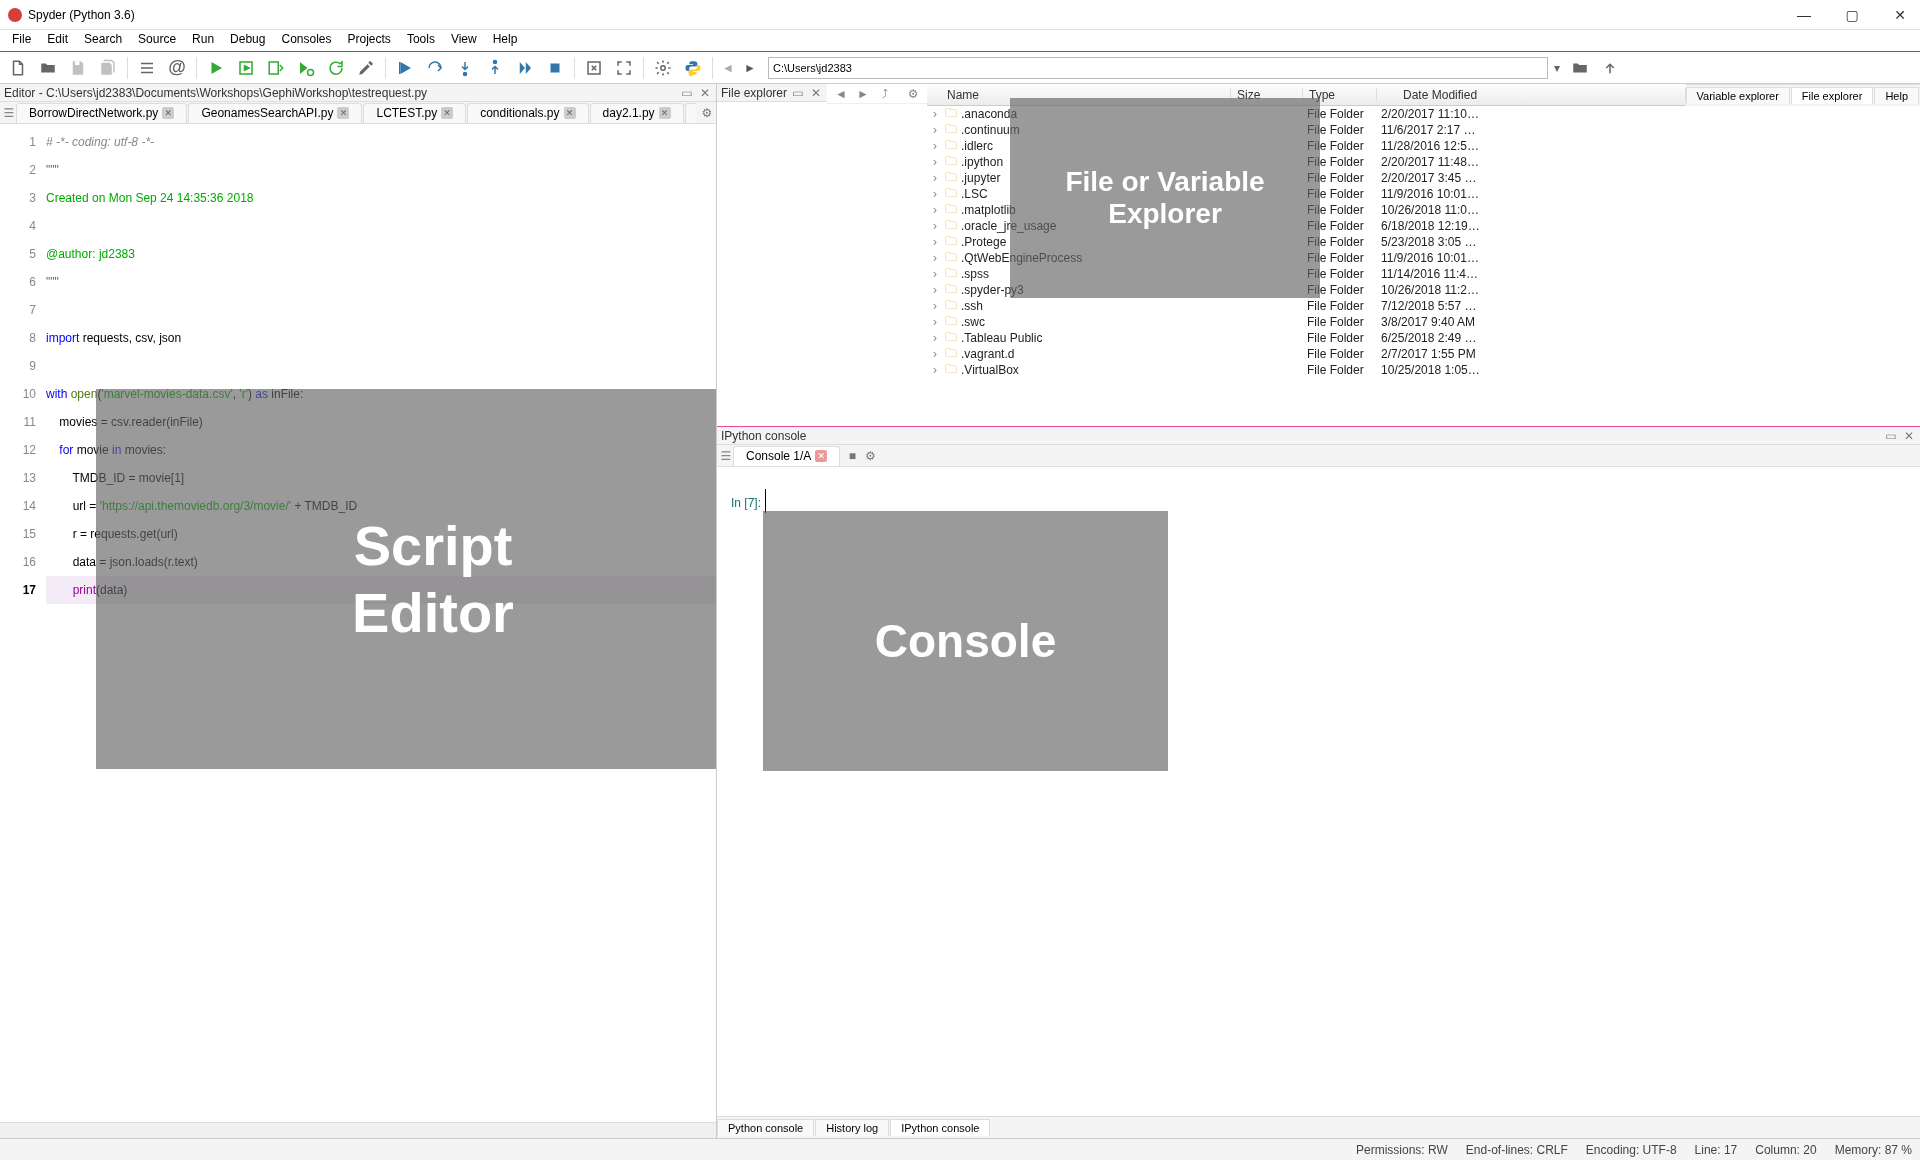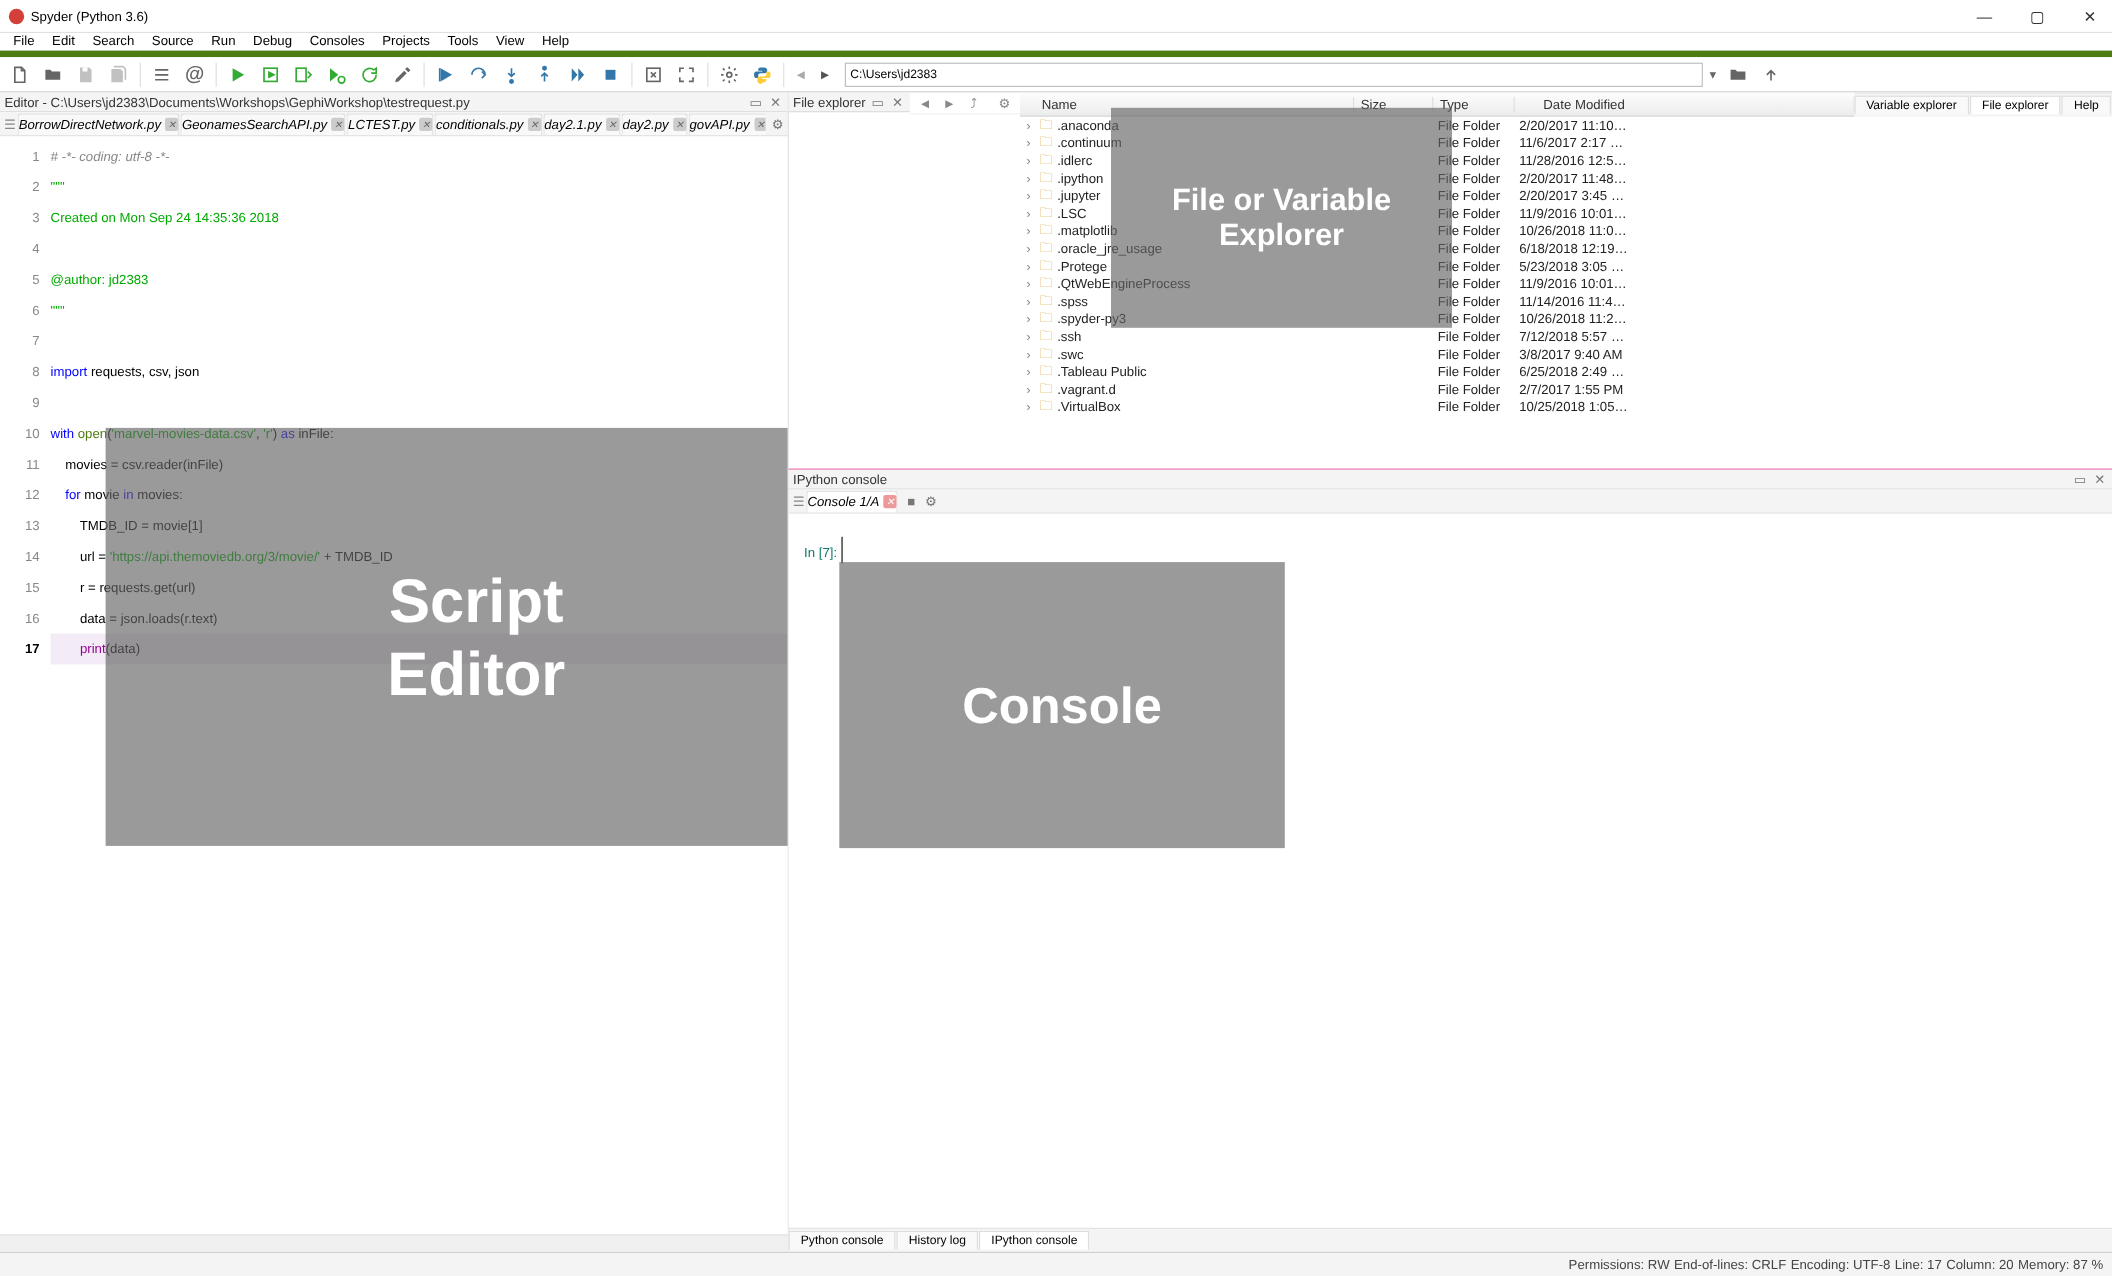--- a/index.html
+++ b/index.html
@@ -2,35 +2,35 @@
 <html><head>
 <meta charset="utf-8">
 <style>
 * { margin:0; padding:0; box-sizing:border-box; font-family:"Segoe UI",Tahoma,sans-serif; font-size:12px; }
 body { background:#f0f0f0; width:1920px; height:1160px; overflow:hidden; display:flex; flex-direction:column; }
 .titlebar { height:30px; background:#fff; display:flex; align-items:center; padding:0 8px; border-bottom:1px solid #e0e0e0; }
 .titlebar .appicon { width:14px; height:14px; background:#d43f3a; border-radius:50%; margin-right:6px; }
 .titlebar .title { font-size:12px; color:#000; flex:1; }
 .winbtns { display:flex; gap:24px; }
 .winbtn { width:24px; text-align:center; font-size:14px; color:#333; cursor:default; }
-.menubar { height:22px; background:#fff; display:flex; align-items:flex-end; padding:0 4px; border-bottom:6px solid #4d7c0f; }
+.menubar { height:22px; background:#fff; display:flex; align-items:flex-start; padding:0 4px; border-bottom:1px solid #4d7c0f; }
 .menubar span { padding:2px 8px; font-size:12px; }
 .toolbar { height:32px; background:#fff; display:flex; align-items:center; padding:0 4px; gap:2px; border-bottom:1px solid #ccc; }
 .tbtn { width:28px; height:28px; display:flex; align-items:center; justify-content:center; color:#555; }
 .tbtn svg { width:18px; height:18px; }
 .tsep { width:1px; height:22px; background:#ddd; margin:0 3px; }
 .pathbox { flex:0 0 auto; width:780px; height:22px; border:1px solid #bbb; background:#fff; display:flex; align-items:center; padding:0 4px; font-size:11px; margin-left:6px; }
 .mainarea { flex:1; display:flex; overflow:hidden; }
 
 .leftpanel { width:717px; display:flex; flex-direction:column; border-right:1px solid #ccc; background:#fff; }
 .panelheader { height:18px; background:#f4f4f4; border-bottom:1px solid #ddd; display:flex; align-items:center; padding:0 4px; font-size:11px; color:#333; }
 .panelheader .hfill { flex:1; }
 .hicon { width:14px; text-align:center; color:#777; margin-left:4px; }
 .editortabs { height:22px; background:#f4f4f4; border-bottom:1px solid #ddd; display:flex; align-items:center; padding:0 2px; overflow:hidden; }
-.etab { display:flex; align-items:center; padding:0 0; height:20px; border:1px solid #ddd; border-bottom:none; background:#f9f9f9; margin-right:1px; font-size:11px; white-space:nowrap; border-radius:3px 3px 0 0;font-style:italic; }
+.etab { display:flex; align-items:center; padding:0 12px; height:20px; border:1px solid #ddd; border-bottom:none; background:#f9f9f9; margin-right:1px; font-size:11px; white-space:nowrap; border-radius:3px 3px 0 0; }
 .etab.active { background:#fff; }
 .etab .x { width:12px; height:12px; background:#ccc; border-radius:2px; margin-left:4px; font-size:9px; line-height:12px; text-align:center; color:#666; }
 .etab.active .x { background:#e99; color:#fff; }
 .editorbody { flex:1; display:flex; background:#fff; position:relative; overflow:hidden; font-family:"Consolas","Courier New",monospace; font-size:18px; }
 .gutter { width:42px; background:#fff; text-align:right; padding:4px 6px 0 0; color:#888; line-height:28px; font-family:inherit; }
 .gutter div.current { color:#000; font-weight:bold; }
 .code { flex:1; padding:4px 0 0 4px; line-height:28px; white-space:pre; color:#000; position:relative; }
 .code .c-comment { color:#888; font-style:italic; }
 .code .c-str { color:#0a0; }
 .code .c-kw { color:#00f; }
@@ -61,21 +61,21 @@
 .filerow .fdate { flex:1; white-space:nowrap; }
 .overlay.fileexp { left:83px; top:14px; width:310px; height:200px; font-size:28px; }
 .bottomtabs { height:22px; display:flex; align-items:center; background:#f4f4f4; border-top:1px solid #ddd; }
 .btab { padding:2px 10px; font-size:11px; border:1px solid #ddd; background:#f9f9f9; margin-right:1px; border-bottom:none; }
 .btab.active { background:#fff; }
 .consolepane { flex:1; display:flex; flex-direction:column; }
 .consolebody { flex:1; position:relative; background:#fff; padding:20px 14px; font-family:"Consolas",monospace; font-size:22px; overflow:hidden; }
 .prompt { color:#0f766e; }
 .cursor { display:inline-block; width:1px; height:24px; background:#000; vertical-align:middle; margin-left:4px; }
 .overlay.console { left:46px; top:44px; width:405px; height:260px; font-size:46px; }
-.statusbar { height:22px; background:#f4f4f4; border-top:1px solid #ccc; display:flex; align-items:center; justify-content:flex-end; padding:0 8px; font-size:11px; color:#444; gap:4px; }
+.statusbar { height:22px; background:#f4f4f4; border-top:1px solid #ccc; display:flex; align-items:center; justify-content:flex-end; padding:0 8px; font-size:11px; color:#444; gap:18px; }
 .navarrow { width:20px; height:20px; display:flex; align-items:center; justify-content:center; color:#aaa; }
 .navarrow.enabled { color:#555; }
 .tabscroll { width:14px; text-align:center; color:#888; }
 </style>
 </head>
 <body>
 
 <div class="titlebar">
   <span class="appicon"></span>
   <span class="title">Spyder (Python 3.6)</span>

